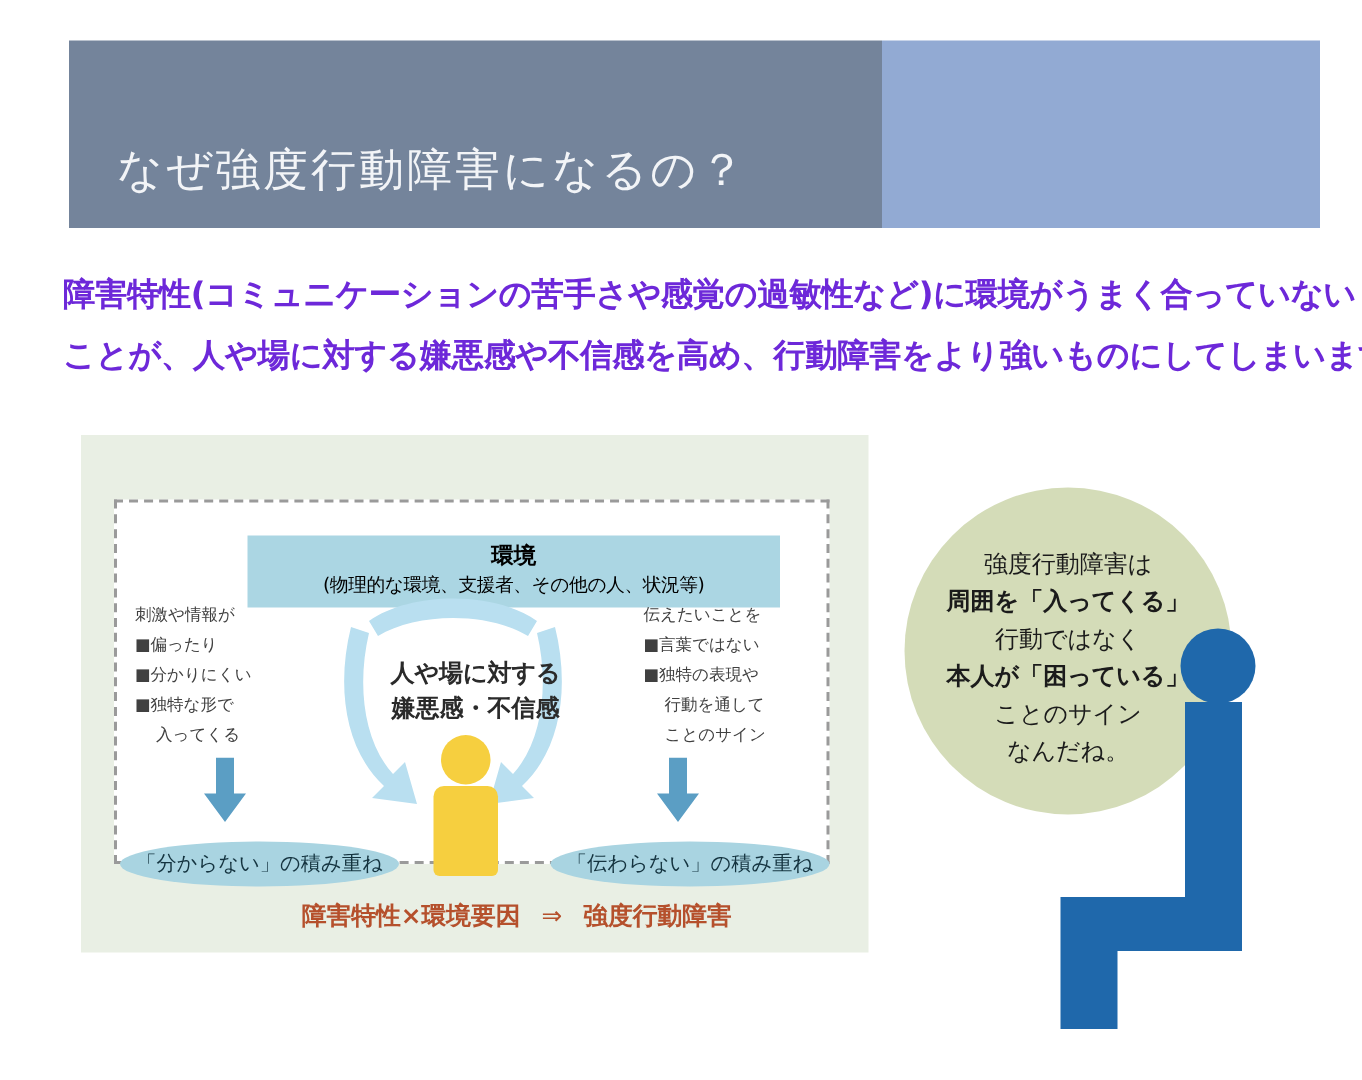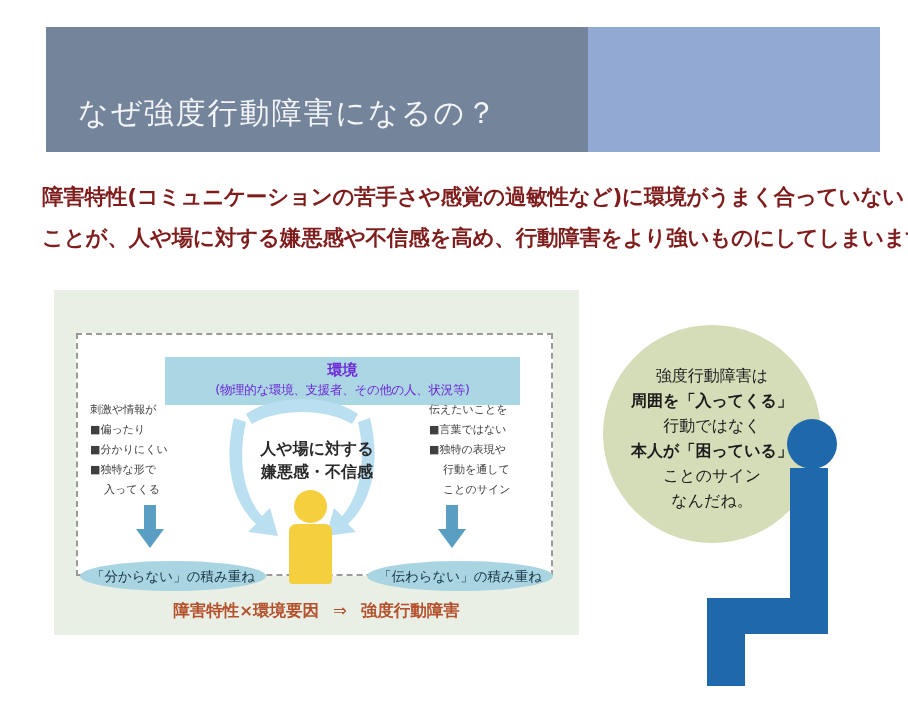--- a/index.html
+++ b/index.html
@@ -49,21 +49,21 @@
     white-space: nowrap;
     font-weight: 400;
   }
 
   
   .lead {
     position: absolute;
     left: 42px;
     top: 176px;
     width: 850px;
-    color: #7f1d1d;
+    color: #6d28d9;
     font-size: 21.5px;
     line-height: 41px;
     font-weight: 700;
     letter-spacing: -0.2px;
   }
   .lead-line { display: block; white-space: nowrap; }
 
   
   .diagram-panel {
     position: absolute;
@@ -85,21 +85,21 @@
   }
 
   .env-box {
     position: absolute;
     left: 87px;
     top: 22px;
     width: 355px;
     height: 48px;
     background: #abd6e3;
     text-align: center;
-    color: #6d28d9;
+    color: #000000;
     padding-top: 4px;
     box-sizing: border-box;
   }
   .env-title {
     display: block;
     font-size: 15px;
     font-weight: 700;
     line-height: 19px;
   }
   .env-sub {
@@ -194,20 +194,21 @@
   .formula {
     position: absolute;
     left: 54px;
     top: 600px;
     width: 525px;
     text-align: center;
     color: #b5502c;
     font-size: 16.5px;
     font-weight: 700;
     white-space: nowrap;
+    padding-left: 28px;
   }
   .formula .arrow { padding: 0 14px; font-weight: 400; }
 
   
   .bubble {
     position: absolute;
     left: 603px;
     top: 325px;
     width: 218px;
     height: 218px;

